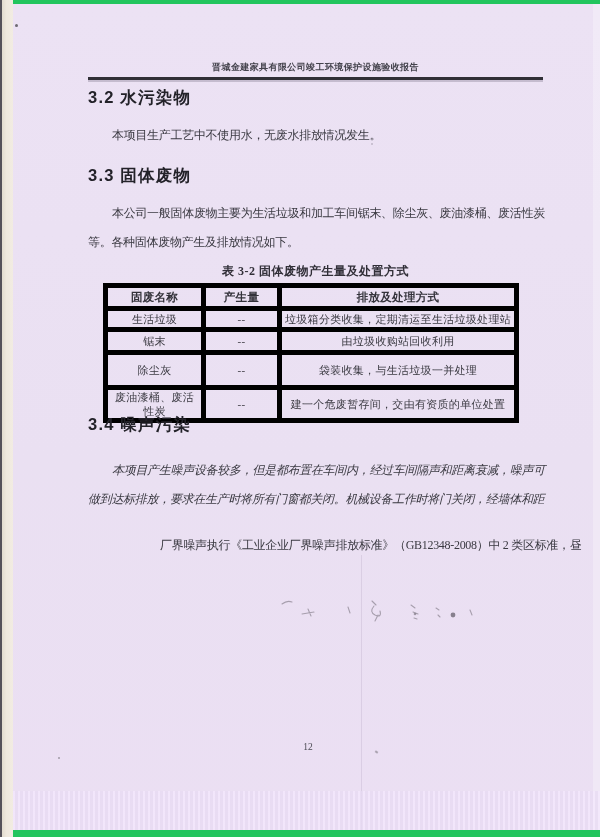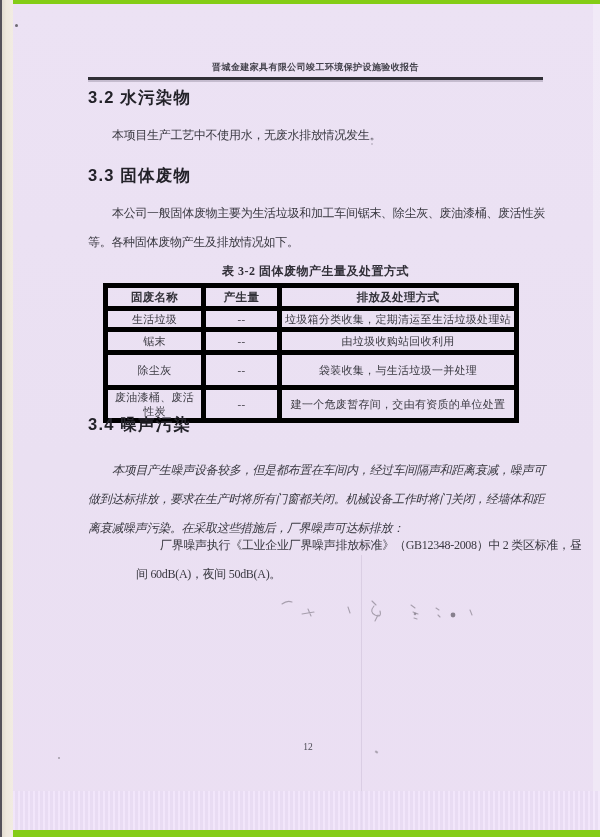--- a/index.html
+++ b/index.html
@@ -1,20 +1,20 @@
 <!DOCTYPE html>
 <html><head>
 <meta charset="utf-8">
 <style>
   html,body{margin:0;padding:0;}
   body{
     width:600px;height:837px;overflow:hidden;background:#fdfcfa;
     font-family:"Liberation Serif","DejaVu Serif",serif;
   }
-  .canvas{position:relative;width:600px;height:837px;background:#84cc16;}
+  .canvas{position:relative;width:600px;height:837px;background:#22c55e;}
   
   .edge-dark{position:absolute;left:0;top:0;width:2px;height:837px;background:#55525a;}
   .edge-cream{position:absolute;left:2px;top:0;width:11px;height:837px;
     background:linear-gradient(90deg,#e2dccf 0%,#efe9de 40%,#f2ece2 100%);}
   
   .paper{position:absolute;left:13px;top:4px;width:587px;height:826px;
     background:linear-gradient(180deg,#ece2f4 0%,#eae0f2 55%,#ebdff3 100%);}
   .paper-right-light{position:absolute;left:593px;top:4px;width:7px;height:826px;
     background:rgba(255,255,255,0.28);}
   .fold-line{position:absolute;left:361px;top:555px;width:1px;height:275px;
@@ -118,25 +118,23 @@
       <td>--</td>
       <td>建一个危废暂存间，交由有资质的单位处置</td>
     </tr>
   </tbody>
     </table>
 
   <div class="abs h h-34">3.4 噪声污染</div>
   <div class="abs para p-34a">
     <div class="body-line indent">本项目产生噪声设备较多，但是都布置在车间内，经过车间隔声和距离衰减，噪声可</div>
     <div class="body-line">做到达标排放，要求在生产时将所有门窗都关闭。机械设备工作时将门关闭，经墙体和距</div>
-    <div class="body-line">离衰减噪声污染。在采取这些措施后，厂界噪声可达标排放：</div>
   </div>
   <div class="abs para p-34b">
     <div class="body-line indent">厂界噪声执行《工业企业厂界噪声排放标准》（GB12348-2008）中 2 类区标准，昼</div>
-    <div class="body-line">间 60dB(A)，夜间 50dB(A)。</div>
   </div>
 
   <svg class="smudges" width="224" height="58" viewBox="0 0 224 58">
     <g stroke="#6f6974" stroke-width="1.1" fill="none" opacity="0.55" stroke-linecap="round">
       <path d="M4 16 q5 -4 10 -2"></path>
       <path d="M24 26 l12 -2 m-6 -3 l3 7"></path>
       <path d="M70 19 l2 6"></path>
       <path d="M96 18 q-5 6 1 9 q7 3 5 -4 m-8 -10 l4 4 m2 10 l-3 6"></path>
       <path d="M133 17 l4 3 m-2 4 l5 2 m-4 4 l3 1"></path>
       <path d="M158 20 l3 2 m-1 5 l2 2"></path>

